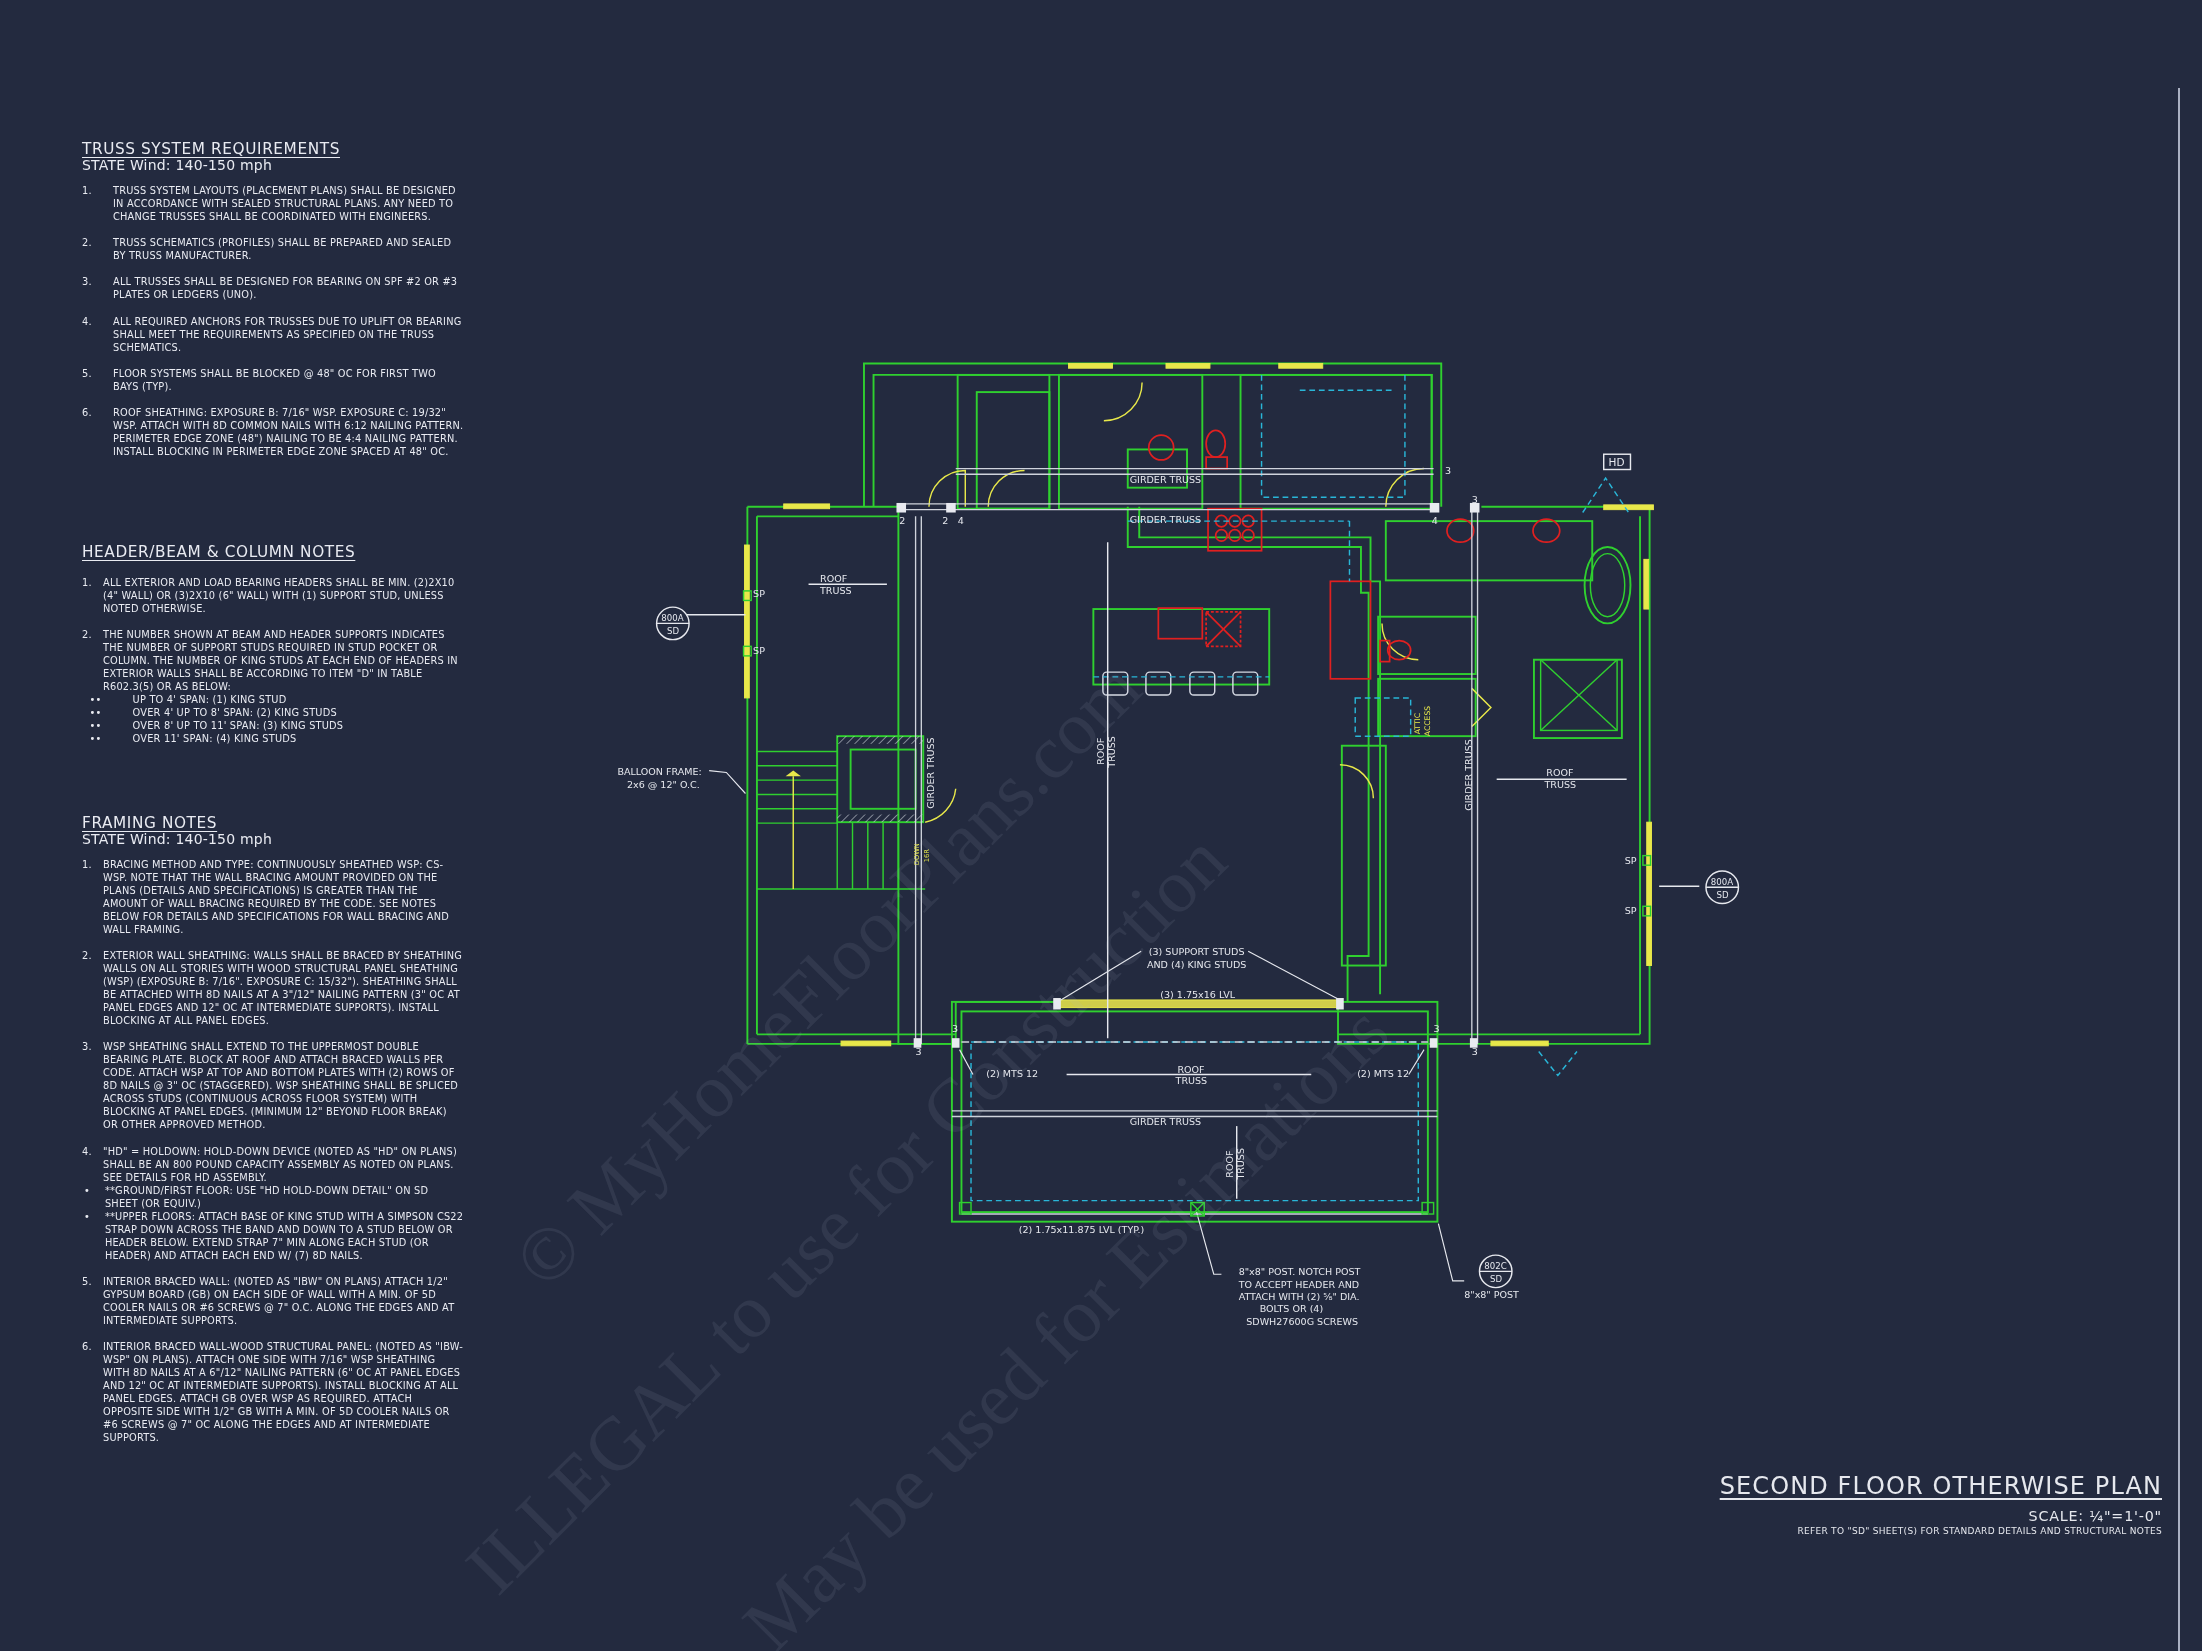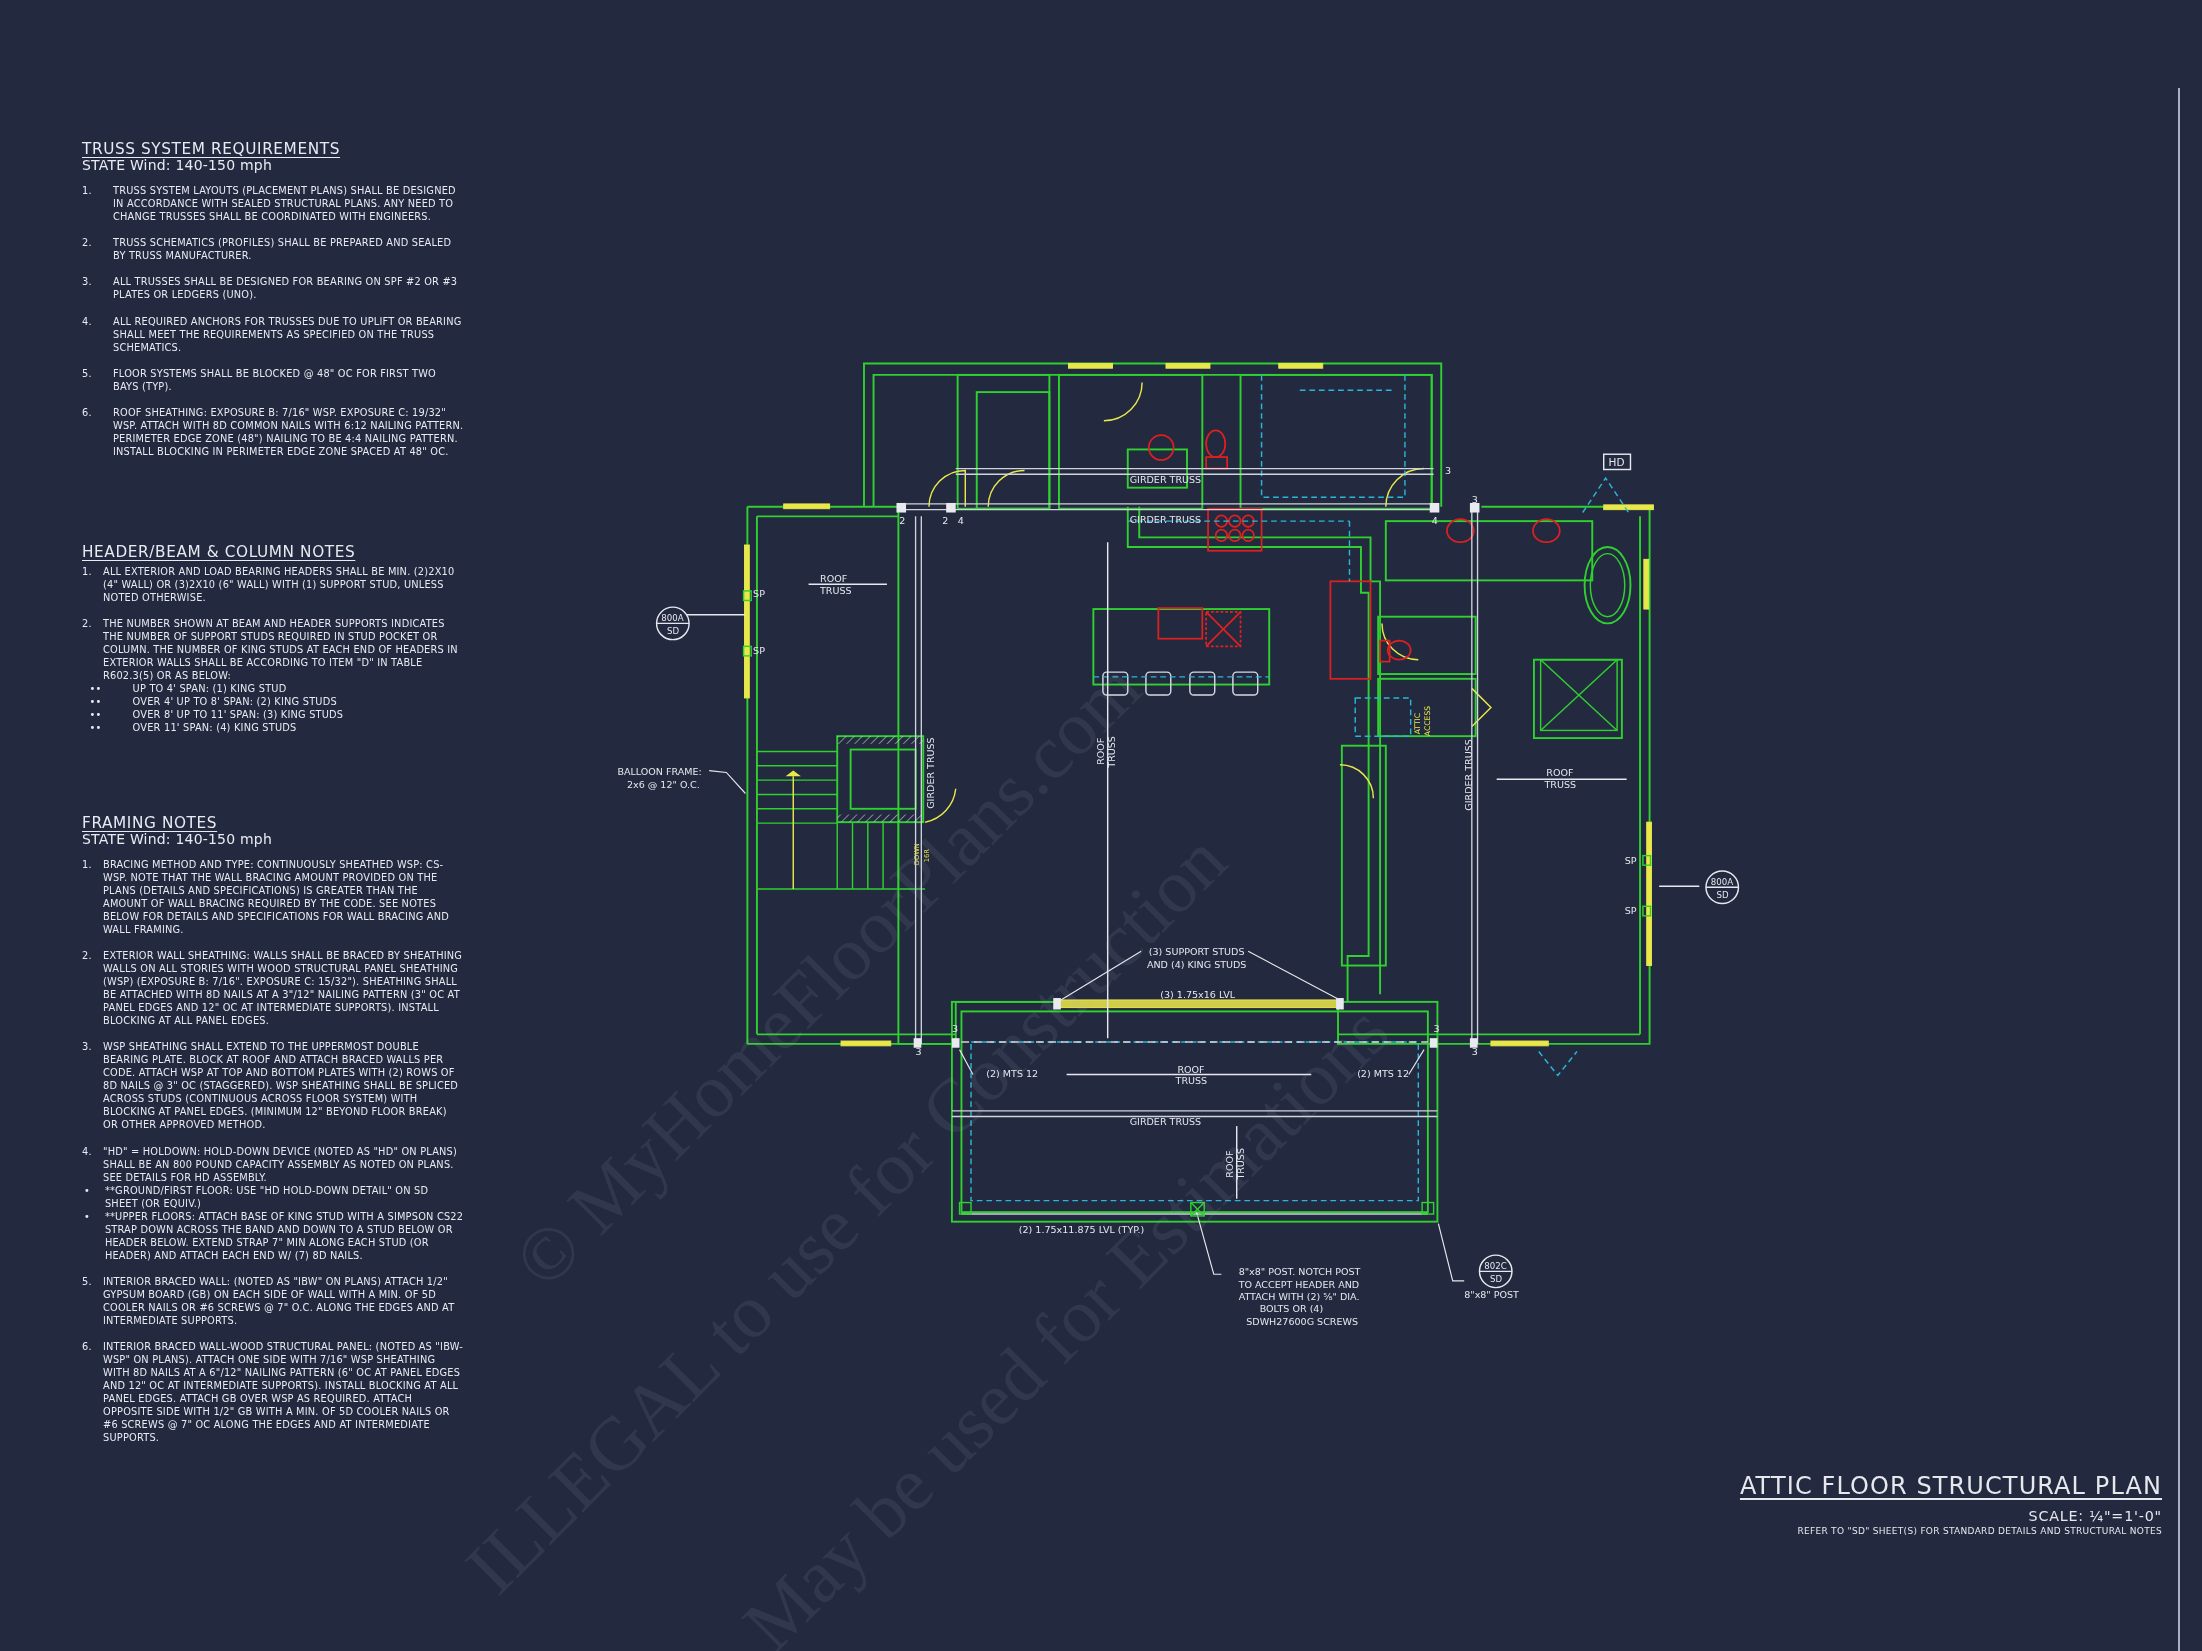--- a/index.html
+++ b/index.html
@@ -59,21 +59,21 @@
           <span class="txt">FLOOR SYSTEMS SHALL BE BLOCKED @ 48" OC FOR FIRST TWO BAYS (TYP).</span>
         </li>
       <li>
           <span class="num">6.</span>
           <span class="txt">ROOF SHEATHING: EXPOSURE B: 7/16" WSP. EXPOSURE C: 19/32" WSP. ATTACH WITH 8d COMMON NAILS WITH 6:12 NAILING PATTERN. PERIMETER EDGE ZONE (48") NAILING TO BE 4:4 NAILING PATTERN. INSTALL BLOCKING IN PERIMETER EDGE ZONE SPACED AT 48" OC.</span>
         </li>
     </ol>
   </div>
 
   <div class="notes" style="top:543px;">
-    <h3 style="margin-bottom:3px;">HEADER/BEAM &amp; COLUMN NOTES</h3>
+    <h3 style="margin-bottom:14px;">HEADER/BEAM &amp; COLUMN NOTES</h3>
     <ol>
       <li>
           <span class="num" style="width:21px">1.</span>
           <span class="txt">ALL EXTERIOR AND LOAD BEARING HEADERS SHALL BE MIN. (2)2x10 (4" WALL) OR (3)2x10 (6" WALL) WITH (1) SUPPORT STUD, UNLESS NOTED OTHERWISE.</span>
         </li>
       <li class="tight">
           <span class="num" style="width:21px">2.</span>
           <span class="txt">THE NUMBER SHOWN AT BEAM AND HEADER SUPPORTS INDICATES THE NUMBER OF SUPPORT STUDS REQUIRED IN STUD POCKET OR COLUMN. THE NUMBER OF KING STUDS AT EACH END OF HEADERS IN EXTERIOR WALLS SHALL BE ACCORDING TO ITEM "d" IN TABLE R602.3(5) OR AS BELOW:</span>
         </li>
     </ol>
@@ -404,18 +404,18 @@
       <text x="958" y="1104">3</text>
       <text x="1540" y="1104">3</text>
     </g>
   </svg>
 
   <div class="wm" style="left:497px;top:1243px;font-size:76px;transform:rotate(-45deg);">© MyHomeFloorPlans.com</div>
   <div class="wm" style="left:449px;top:1549px;font-size:76px;transform:rotate(-45deg);">ILLEGAL to use for Construction</div>
   <div class="wm" style="left:726px;top:1606px;font-size:76px;transform:rotate(-45deg);">May be used for Estimations</div>
 
   <div class="title-block">
-    <div class="t1">ATTIC FLOOR STRUCTURAL PLAN</div>
+    <div class="t1">SECOND FLOOR OTHERWISE PLAN</div>
     <div class="t2">SCALE: ¼"=1'-0"</div>
     <div class="t3">REFER TO "SD" SHEET(S) FOR STANDARD DETAILS AND STRUCTURAL NOTES</div>
   </div>
 </div>
 
 
 </body></html>

